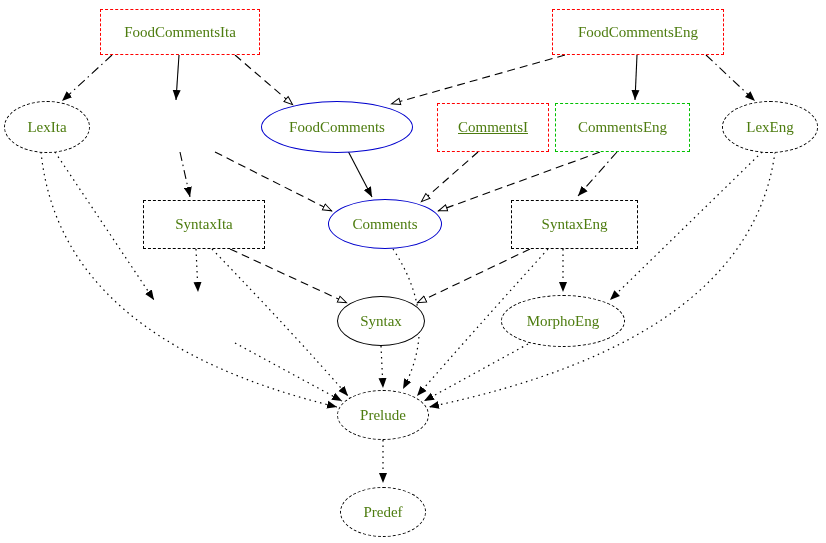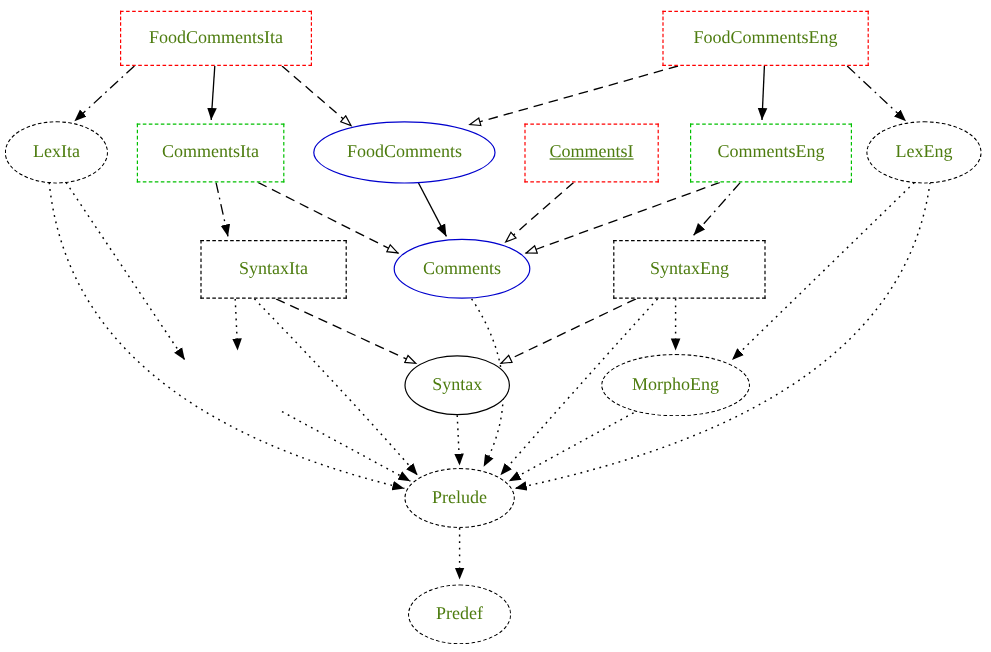--- a/index.html
+++ b/index.html
@@ -83,36 +83,33 @@
 
   <div class="node box" style="left: 100px; top: 9px; width: 160px; height: 46px; border-style: dashed; border-color: rgb(255, 0, 0);">
       <span>FoodCommentsIta</span>
     </div>
   <div class="node box" style="left: 552px; top: 9px; width: 172px; height: 46px; border-style: dashed; border-color: rgb(255, 0, 0);">
       <span>FoodCommentsEng</span>
     </div>
   <div class="node ellipse" style="left: 4px; top: 101px; width: 86px; height: 52px; border-style: dashed; border-color: rgb(0, 0, 0);">
       <span>LexIta</span>
     </div>
-  <div class="node box" style="left: 114px; top: 103px; width: 123px; height: 49px; border-style: dashed; border-color: rgb(0, 192, 0);">
-      <span>CommentsIta</span>
-    </div>
   <div class="node ellipse" style="left: 261px; top: 101px; width: 152px; height: 52px; border-style: solid; border-color: rgb(0, 0, 205);">
       <span>FoodComments</span>
     </div>
   <div class="node box" style="left: 437px; top: 103px; width: 112px; height: 49px; border-style: dashed; border-color: rgb(255, 0, 0); text-decoration: underline;">
       <span>CommentsI</span>
     </div>
-  <div class="node box" style="left: 575px; top: 103px; width: 135px; height: 49px; border-style: dashed; border-color: rgb(0, 192, 0);">
+  <div class="node box" style="left: 555px; top: 103px; width: 135px; height: 49px; border-style: dashed; border-color: rgb(0, 192, 0);">
       <span>CommentsEng</span>
     </div>
   <div class="node ellipse" style="left: 722px; top: 101px; width: 96px; height: 52px; border-style: dashed; border-color: rgb(0, 0, 0);">
       <span>LexEng</span>
     </div>
-  <div class="node box" style="left: 143px; top: 200px; width: 122px; height: 49px; border-style: dashed; border-color: rgb(0, 0, 0); margin-left: 24px;">
+  <div class="node box" style="left: 143px; top: 200px; width: 122px; height: 49px; border-style: dashed; border-color: rgb(0, 0, 0);">
       <span>SyntaxIta</span>
     </div>
   <div class="node ellipse" style="left: 328px; top: 199px; width: 114px; height: 50px; border-style: solid; border-color: rgb(0, 0, 205);">
       <span>Comments</span>
     </div>
   <div class="node box" style="left: 511px; top: 200px; width: 127px; height: 49px; border-style: dashed; border-color: rgb(0, 0, 0); align-items: center;">
       <span>SyntaxEng</span>
     </div>
   <div class="node ellipse" style="left: 337px; top: 296px; width: 88px; height: 50px; border-style: solid; border-color: rgb(0, 0, 0);">
       <span>Syntax</span>

